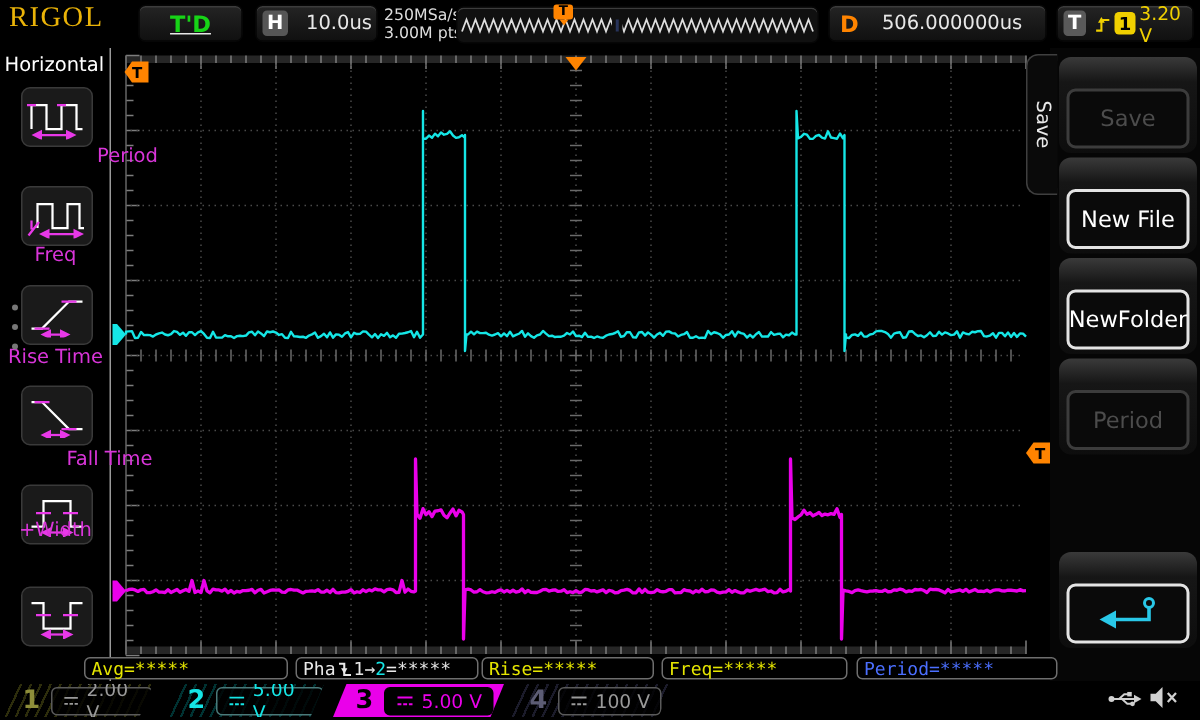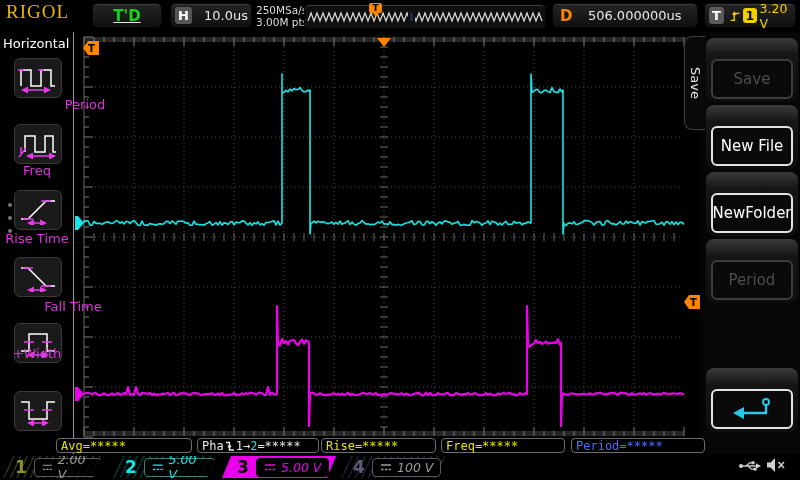--- a/index.html
+++ b/index.html
@@ -58,21 +58,21 @@
   .mcell{top:438px;height:15px;border:1px solid #6e6e6e;border-radius:4px;background:#000;
          display:flex;align-items:center;padding-left:4px;box-sizing:border-box;
          font-family:"DejaVu Sans Mono",monospace;font-size:12px;white-space:pre;}
   .yellow{color:#e6e600;} .white{color:#e8e8e8;}
   
   #chanbar{left:0;top:454px;width:800px;height:26px;background:#000;}
   .chcell{top:2px;height:22px;display:flex;align-items:center;
           clip-path:polygon(9px 0,100% 0,calc(100% - 9px) 100%,0 100%);}
   .chnum{font-size:17px;font-weight:bold;margin-left:15px;width:12px;}
   .vbox{margin-left:7px;height:17px;border:1px solid #5a5a5a;border-radius:4px;background:rgba(0,0,0,.8);
-        display:flex;align-items:center;padding:0 7px;font-size:12.5px;font-style:italic;}
+        display:flex;align-items:center;padding:0 7px;font-size:12.5px;}
   .hatch1{background:repeating-linear-gradient(115deg,rgba(150,150,40,.30) 0 1.5px,rgba(0,0,0,0) 1.5px 6px);}
   .hatch2{background:repeating-linear-gradient(115deg,rgba(0,180,180,.28) 0 1.5px,rgba(0,0,0,0) 1.5px 6px);}
   .hatch4{background:repeating-linear-gradient(115deg,rgba(90,90,140,.30) 0 1.5px,rgba(0,0,0,0) 1.5px 6px);}
   .sel3{background:#ea00ea;}
   svg{display:block;}
 </style>
 </head>
 <body>
 
 <div id="topbar" class="abs">

